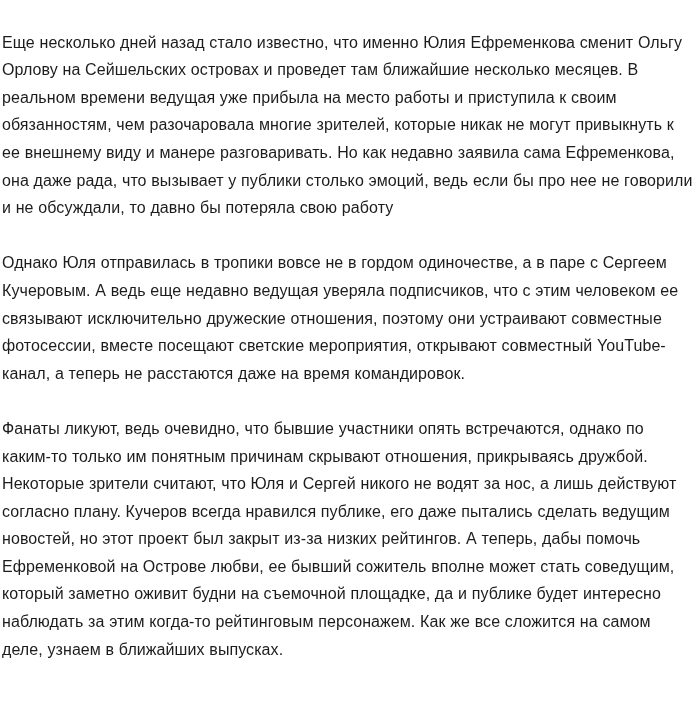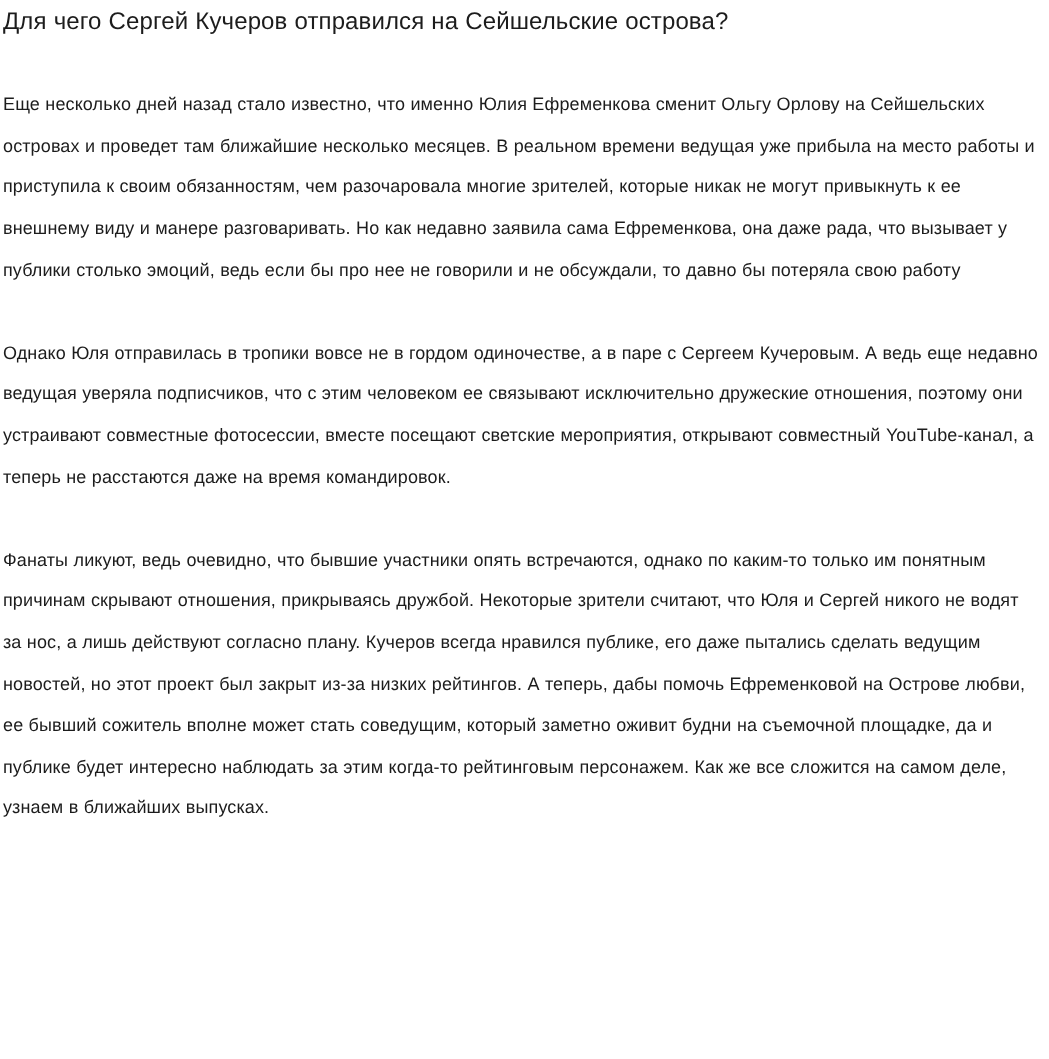--- a/index.html
+++ b/index.html
@@ -32,39 +32,38 @@
   }
   .headline {
     margin: 0;
     font-size: 16px;
     font-weight: 400;
     line-height: 27.6px;
     color: #1c1c1c;
   }
   .para {
     margin: 0;
-    font-size: 12px;
+    font-size: 16px;
     font-weight: 400;
     line-height: 27.6px;
     color: #1c1c1c;
   }
   
   .gap {
     height: 27.6px;
     line-height: 27.6px;
     font-size: 16px;
   }
 </style>
 </head>
 <body style="background: rgb(255, 255, 255);">
 
 <div class="article" style="background: rgb(255, 255, 255);">
   <div class="article-text" style="color: rgb(28, 28, 28);">
 
-    <p class="headline">Для чего Сергей Кучеров отправился на Сейшельские острова?</p>
 
     <div class="gap"></div>
 
     <p class="para">Еще несколько дней назад стало известно, что именно Юлия Ефременкова сменит Ольгу Орлову на Сейшельских островах и проведет там ближайшие несколько месяцев. В реальном времени ведущая уже прибыла на место работы и приступила к своим обязанностям, чем разочаровала многие зрителей, которые никак не могут привыкнуть к ее внешнему виду и манере разговаривать. Но как недавно заявила сама Ефременкова, она даже рада, что вызывает у публики столько эмоций, ведь если бы про нее не говорили и не обсуждали, то давно бы потеряла свою работу</p>
 
     <div class="gap"></div>
 
     <p class="para">Однако Юля отправилась в тропики вовсе не в гордом одиночестве, а в паре с Сергеем Кучеровым. А ведь еще недавно ведущая уверяла подписчиков, что с этим человеком ее связывают исключительно дружеские отношения, поэтому они устраивают совместные фотосессии, вместе посещают светские мероприятия, открывают совместный YouTube-канал, а теперь не расстаются даже на время командировок.</p>
 
     <div class="gap"></div>

